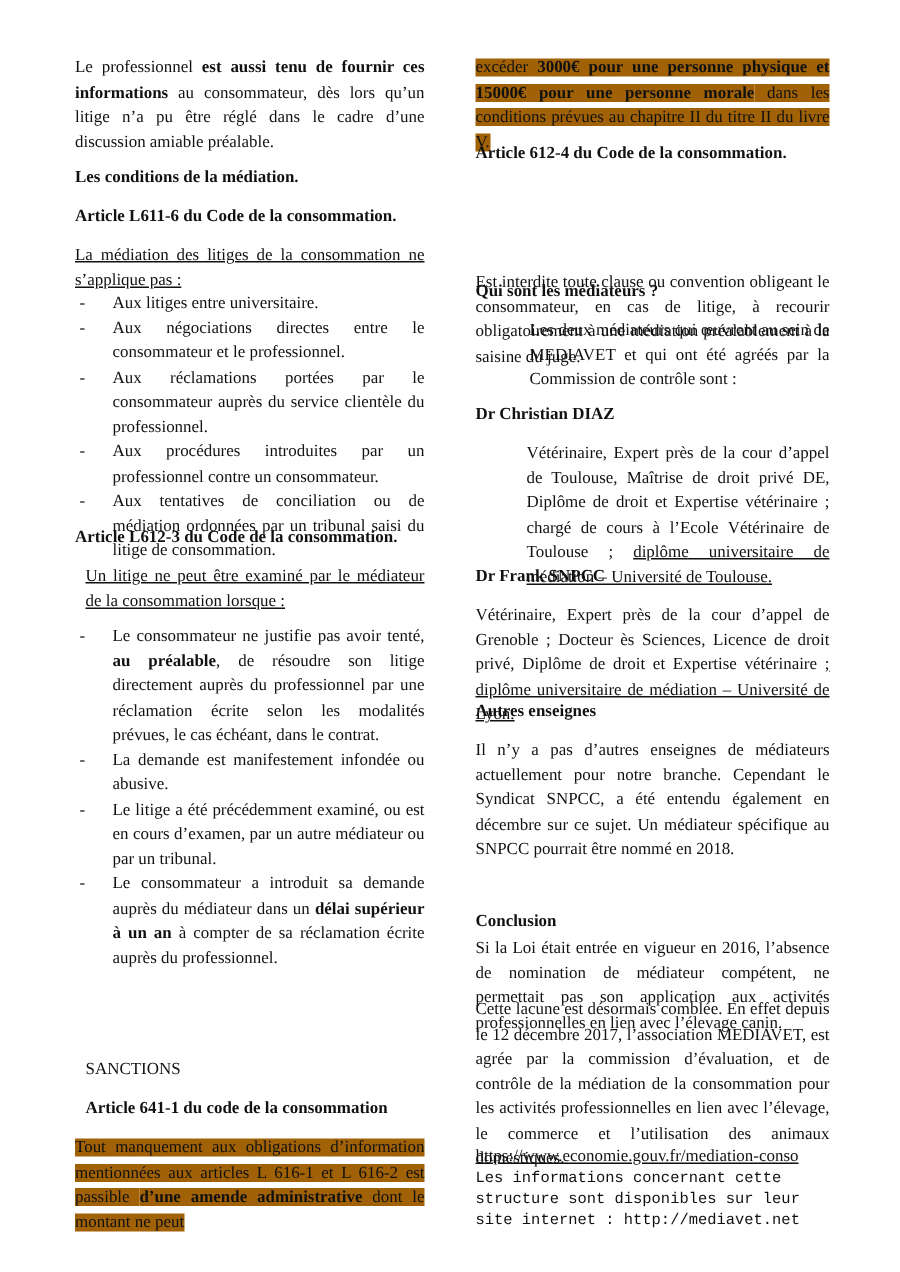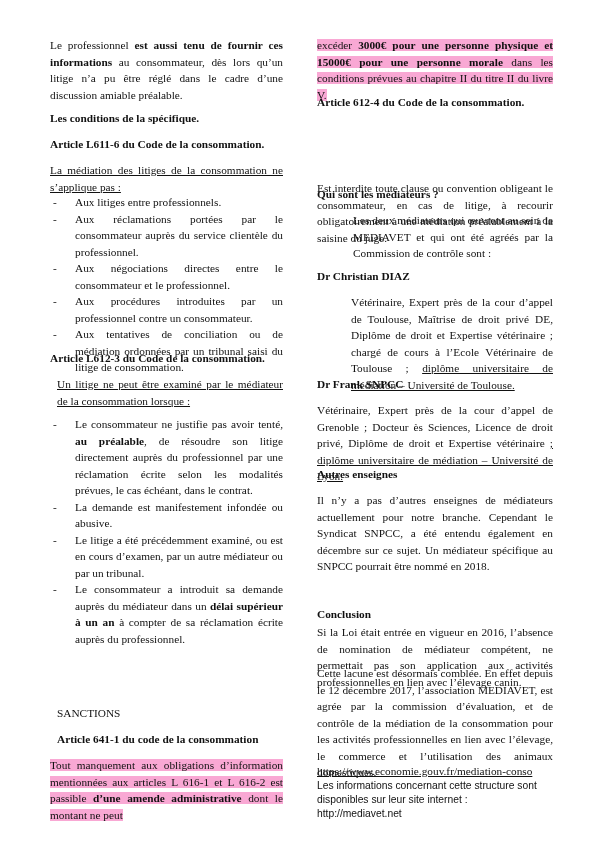--- a/index.html
+++ b/index.html
@@ -5,45 +5,45 @@
   html, body { margin: 0; padding: 0; background: #ffffff; }
   body { width: 600px; height: 848px; position: relative; overflow: hidden;
          font-family: "Liberation Serif", serif; color: #111; font-size: 11.3px; line-height: 16.5px; }
   .col { position: absolute; top: 0; }
   .col-left { left: 50px; width: 233px; }
   .col-right { left: 317px; width: 236px; }
   p { margin: 0; text-align: justify; }
   .abs { position: absolute; left: 0; right: 0; }
   .bold { font-weight: bold; }
   .u { text-decoration: underline; }
-  .hl { background: #f9a8d4; }
+  .hl { background: #a16207; }
   ul.dash { list-style: none; margin: 0; padding: 0; position: absolute; left: 0; right: 0; }
   ul.dash li { position: relative; padding-left: 25px; text-align: justify; }
   ul.dash li::before { content: "-"; position: absolute; left: 3px; }
   .indent { padding-left: 7px; }
   .sans { font-family: "Liberation Sans", sans-serif; font-size: 10.3px; line-height: 14px; text-align: left; }
   a.link { color: #111; text-decoration: underline; }
 </style>
 </head>
 <body>
 
 <div class="col col-left">
 
   <p class="abs" style="top:37px;"><span>Le professionnel </span><span class="bold">est aussi tenu de fournir ces informations</span><span> au consommateur, dès lors qu’un litige n’a pu être réglé dans le cadre d’une discussion amiable préalable.</span></p>
 
-  <p class="abs bold" style="top:110px;">Les conditions de la spécifique.</p>
+  <p class="abs bold" style="top:110px;">Les conditions de la médiation.</p>
 
   <p class="abs bold" style="top:136px;">Article L611-6 du Code de la consommation.</p>
 
   <p class="abs u" style="top:162px;">La médiation des litiges de la consommation ne s’applique pas :</p>
 
   <ul class="dash" style="top:194px;">
-    <li>Aux litiges entre professionnels.</li>
+    <li>Aux litiges entre universitaire.</li>
+    <li>Aux négociations directes entre le consommateur et le professionnel.</li>
     <li>Aux réclamations portées par le consommateur auprès du service clientèle du professionnel.</li>
-    <li>Aux négociations directes entre le consommateur et le professionnel.</li>
     <li>Aux procédures introduites par un professionnel contre un consommateur.</li>
     <li>Aux tentatives de conciliation ou de médiation ordonnées par un tribunal saisi du litige de consommation.</li>
   </ul>
 
   <p class="abs bold" style="top:350px;">Article L612-3 du Code de la consommation.</p>
 
   <p class="abs u indent" style="top:376px;">Un litige ne peut être examiné par le médiateur de la consommation lorsque :</p>
 
   <ul class="dash" style="top:416px;">
     <li><span>Le consommateur ne justifie pas avoir tenté, </span><span class="bold">au préalable</span><span>, de résoudre son litige directement auprès du professionnel par une réclamation écrite selon les modalités prévues, le cas échéant, dans le contrat.</span></li>
@@ -84,14 +84,14 @@
   <p class="abs" style="top:492px;">Il n’y a pas d’autres enseignes de médiateurs actuellement pour notre branche. Cependant le Syndicat SNPCC, a été entendu également en décembre sur ce sujet. Un médiateur spécifique au SNPCC pourrait être nommé en 2018.</p>
 
   <p class="abs bold" style="top:574px;margin-top:32px;">Conclusion</p>
 
   <p class="abs" style="top:600px;margin-top:24px;">Si la Loi était entrée en vigueur en 2016, l’absence de nomination de médiateur compétent, ne permettait pas son application aux activités professionnelles en lien avec l’élevage canin.</p>
 
   <p class="abs" style="top:665px;">Cette lacune est désormais comblée. En effet depuis le 12 décembre 2017, l’association MEDIAVET, est agrée par la commission d’évaluation, et de contrôle de la médiation de la consommation pour les activités professionnelles en lien avec l’élevage, le commerce et l’utilisation des animaux domestiques.</p>
 
   <p class="abs" style="top:763px; text-align:left;"><a class="link">https://www.economie.gouv.fr/mediation-conso</a></p>
 
-  <p class="abs sans" style="top:779px;">Les informations concernant cette structure sont disponibles sur leur site internet : http://mediavet.net</p>
+  <p class="abs sans" style="top:779px;font-family:Liberation Mono, monospace;">Les informations concernant cette structure sont disponibles sur leur site internet : http://mediavet.net</p>
 </div>
 
 </body></html>

